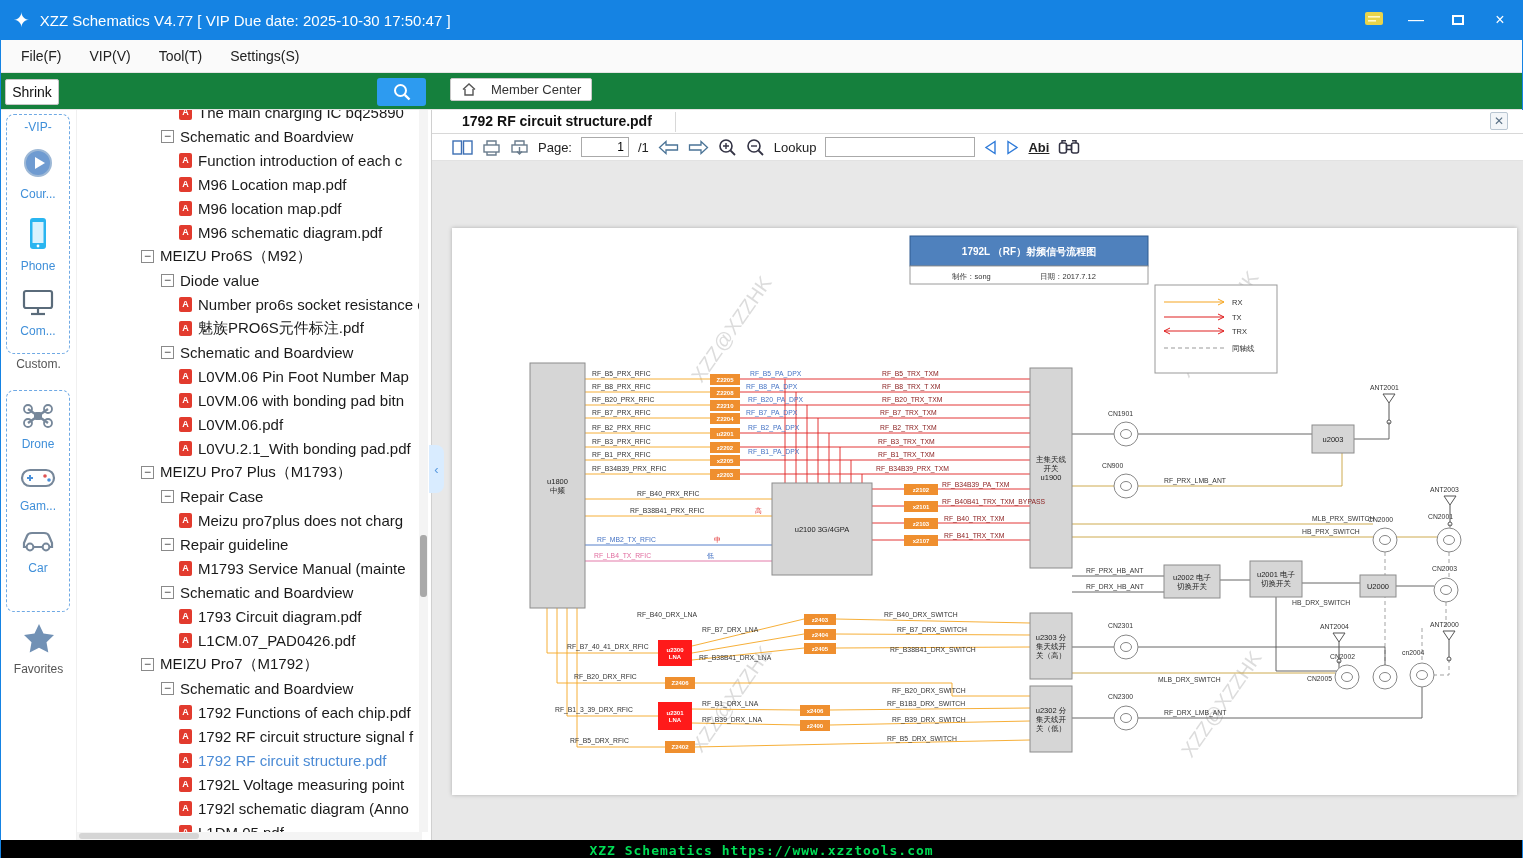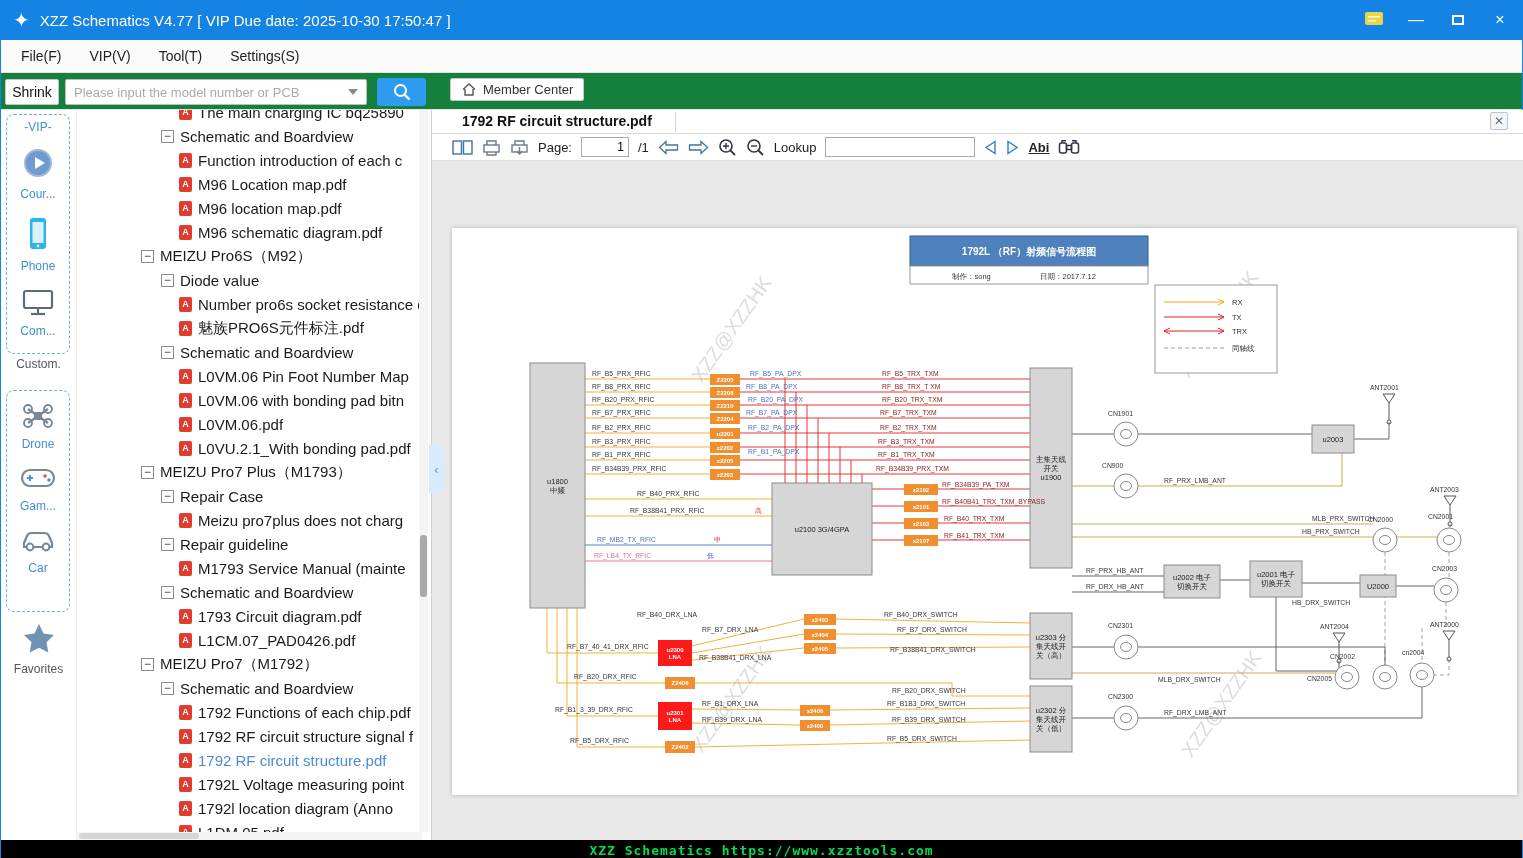--- a/index.html
+++ b/index.html
@@ -16,21 +16,21 @@
   .menubar{position:absolute;left:0;top:40px;width:100%;height:33px;background:#fafafa;border-bottom:1px solid #e4e4e4;display:flex;align-items:center;padding-left:6px}
   .menu-item{padding:0 14px;font-size:14px;color:#222}
   
   .toolbar{position:absolute;left:0;top:73px;width:100%;height:37px;background:#15803d;border-bottom:1px solid #e4e4e4}
   .shrink{position:absolute;left:4px;top:6px;width:54px;height:26px;background:#fff;border:1px solid #c6c6c6;border-radius:2px;font-size:14px;color:#111}
   .combo{position:absolute;left:64px;top:6px;width:302px;height:26px;border:1px solid #bdbdbd;border-radius:2px;background:#fff;display:flex;align-items:center}
   .combo input{flex:1;border:none;outline:none;font-size:13px;color:#333;padding:0 8px;background:transparent}
   .combo input::placeholder{color:#a9a9a9}
   .chev{width:0;height:0;border-left:5px solid transparent;border-right:5px solid transparent;border-top:6px solid #8a8a8a;margin-right:8px}
   .searchbtn{position:absolute;left:376px;top:5px;width:49px;height:28px;background:#2d9bf0;border:none;border-radius:3px;display:flex;align-items:center;justify-content:center}
-  .member-tab{position:absolute;left:449px;top:78px;height:23px;padding:0 10px;background:#fff;border:1px solid #c8c8c8;border-radius:2px;display:flex;align-items:center;gap:6px;font-size:13px;color:#333;z-index:5}
+  .member-tab{position:absolute;left:449px;top:78px;height:23px;padding:0 10px;background:#fff;border:1px solid #c8c8c8;border-radius:2px;display:flex;align-items:center;gap:14px;font-size:13px;color:#333;z-index:5}
   
   .sidebar{position:absolute;left:0;top:110px;width:75px;height:730px;background:#fff}
   .sgroup{position:absolute;left:5px;width:64px;border:1px dashed #6fa9e4;border-radius:8px;display:flex;flex-direction:column;align-items:center}
   .slabel{font-size:12px;color:#3f8fd9;margin-top:4px}
   .sidebar .head{font-size:12px;color:#3f8fd9;margin-top:5px}
   .darktxt{color:#555}
   
   .tree{position:absolute;left:75px;top:110px;width:355px;height:730px;background:#fff;border-left:1px solid #f0f0f0;overflow:hidden}
   .tree-list{margin-top:-10px}
   .tree-row{height:24px;display:flex;align-items:center;gap:6px;white-space:nowrap;overflow:hidden;width:345px}
@@ -86,24 +86,20 @@
 
   <div class="menubar">
       <div class="menu-item">File(F)</div>
       <div class="menu-item">VIP(V)</div>
       <div class="menu-item">Tool(T)</div>
       <div class="menu-item">Settings(S)</div>
     </div>
 
   <div class="toolbar">
     <button class="shrink">Shrink</button>
-    <div class="combo">
-      <input placeholder="Please input the model number or PCB" style="">
-      <span class="chev"></span>
-    </div>
     <button class="searchbtn">
       <svg width="20" height="20" viewBox="0 0 20 20">
           <circle cx="8.5" cy="8.5" r="5.5" fill="none" stroke="#fff" stroke-width="2"></circle>
           <line x1="12.8" y1="12.8" x2="17.5" y2="17.5" stroke="#fff" stroke-width="2.4"></line>
         </svg>
     </button>
   </div>
 
   <div class="member-tab">
     <svg width="16" height="15" viewBox="0 0 16 15">
@@ -295,21 +291,21 @@
         <div class="tree-row" style="padding-left: 102px;">
           <span class="t-ico pdficon">A</span>
           <span class="t-label sel">1792 RF circuit structure.pdf</span>
         </div>
         <div class="tree-row" style="padding-left: 102px;">
           <span class="t-ico pdficon">A</span>
           <span class="t-label">1792L Voltage measuring point</span>
         </div>
         <div class="tree-row" style="padding-left: 102px;">
           <span class="t-ico pdficon">A</span>
-          <span class="t-label">1792l location diagram (Anno</span>
+          <span class="t-label">1792l schematic diagram (Anno</span>
         </div>
         <div class="tree-row" style="padding-left: 102px;">
           <span class="t-ico pdficon">A</span>
           <span class="t-label">L1DM.05.pdf</span>
         </div>
       </div>
     <div class="vsb">
         <div class="vthumb"></div>
       </div>
     <div class="hsb">

